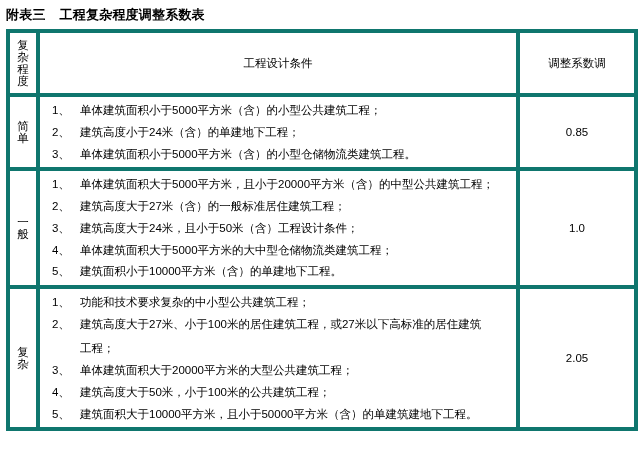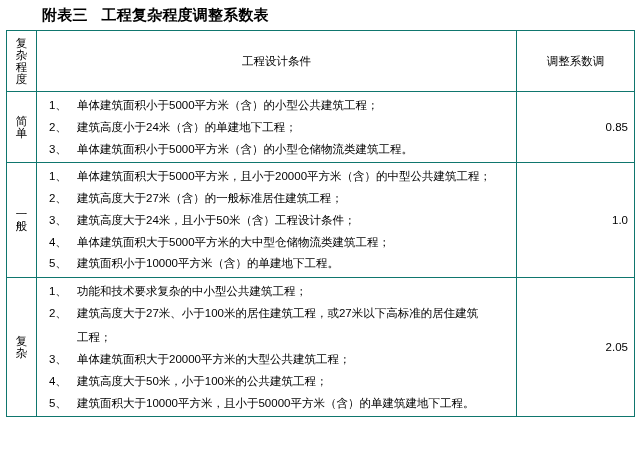--- a/index.html
+++ b/index.html
@@ -15,39 +15,38 @@
     overflow: hidden;
   }
   .page {
     position: relative;
     width: 640px;
     height: 473px;
     box-sizing: border-box;
     padding: 0;
   }
   .doc-title {
-    font-size: 15px;
+    font-size: 13px;
     font-weight: bold;
     letter-spacing: 0.2px;
     padding: 6px 0 5px 6px;
     white-space: nowrap;
-    margin-left: 36px;
   }
   .doc-title .title-label {
     margin-right: 14px;
   }
   table.coef-table {
     border-collapse: collapse;
     table-layout: fixed;
     width: 628px;
     margin-left: 6px;
     border: 1px solid #000000;
   }
   table.coef-table td {
-    border: 1px solid #0f766e;
+    border: 4px solid #0f766e;
     vertical-align: middle;
     font-size: 11.5px;
     line-height: 1.05;
     padding: 6px;
   }
   
   col.c-level { width: 30px; }
   col.c-cond  { width: 480px; }
   col.c-coef  { width: 118px; }
 
@@ -63,21 +62,21 @@
     padding-left: 16px;
     font-size: 11.5px;
     text-align: center;
   }
   .head-coef {
     text-align: center;
     font-size: 11.5px;
     padding: 4px 2px;
   }
   .coef-val {
-    text-align: right;
+    text-align: center;
     font-size: 11.5px;
   }
   .cond-cell {
     padding: 6px 4px 6px 6px;
   }
   ol.cond-list {
     list-style: none;
     margin: 0;
     padding: 0;
   }

